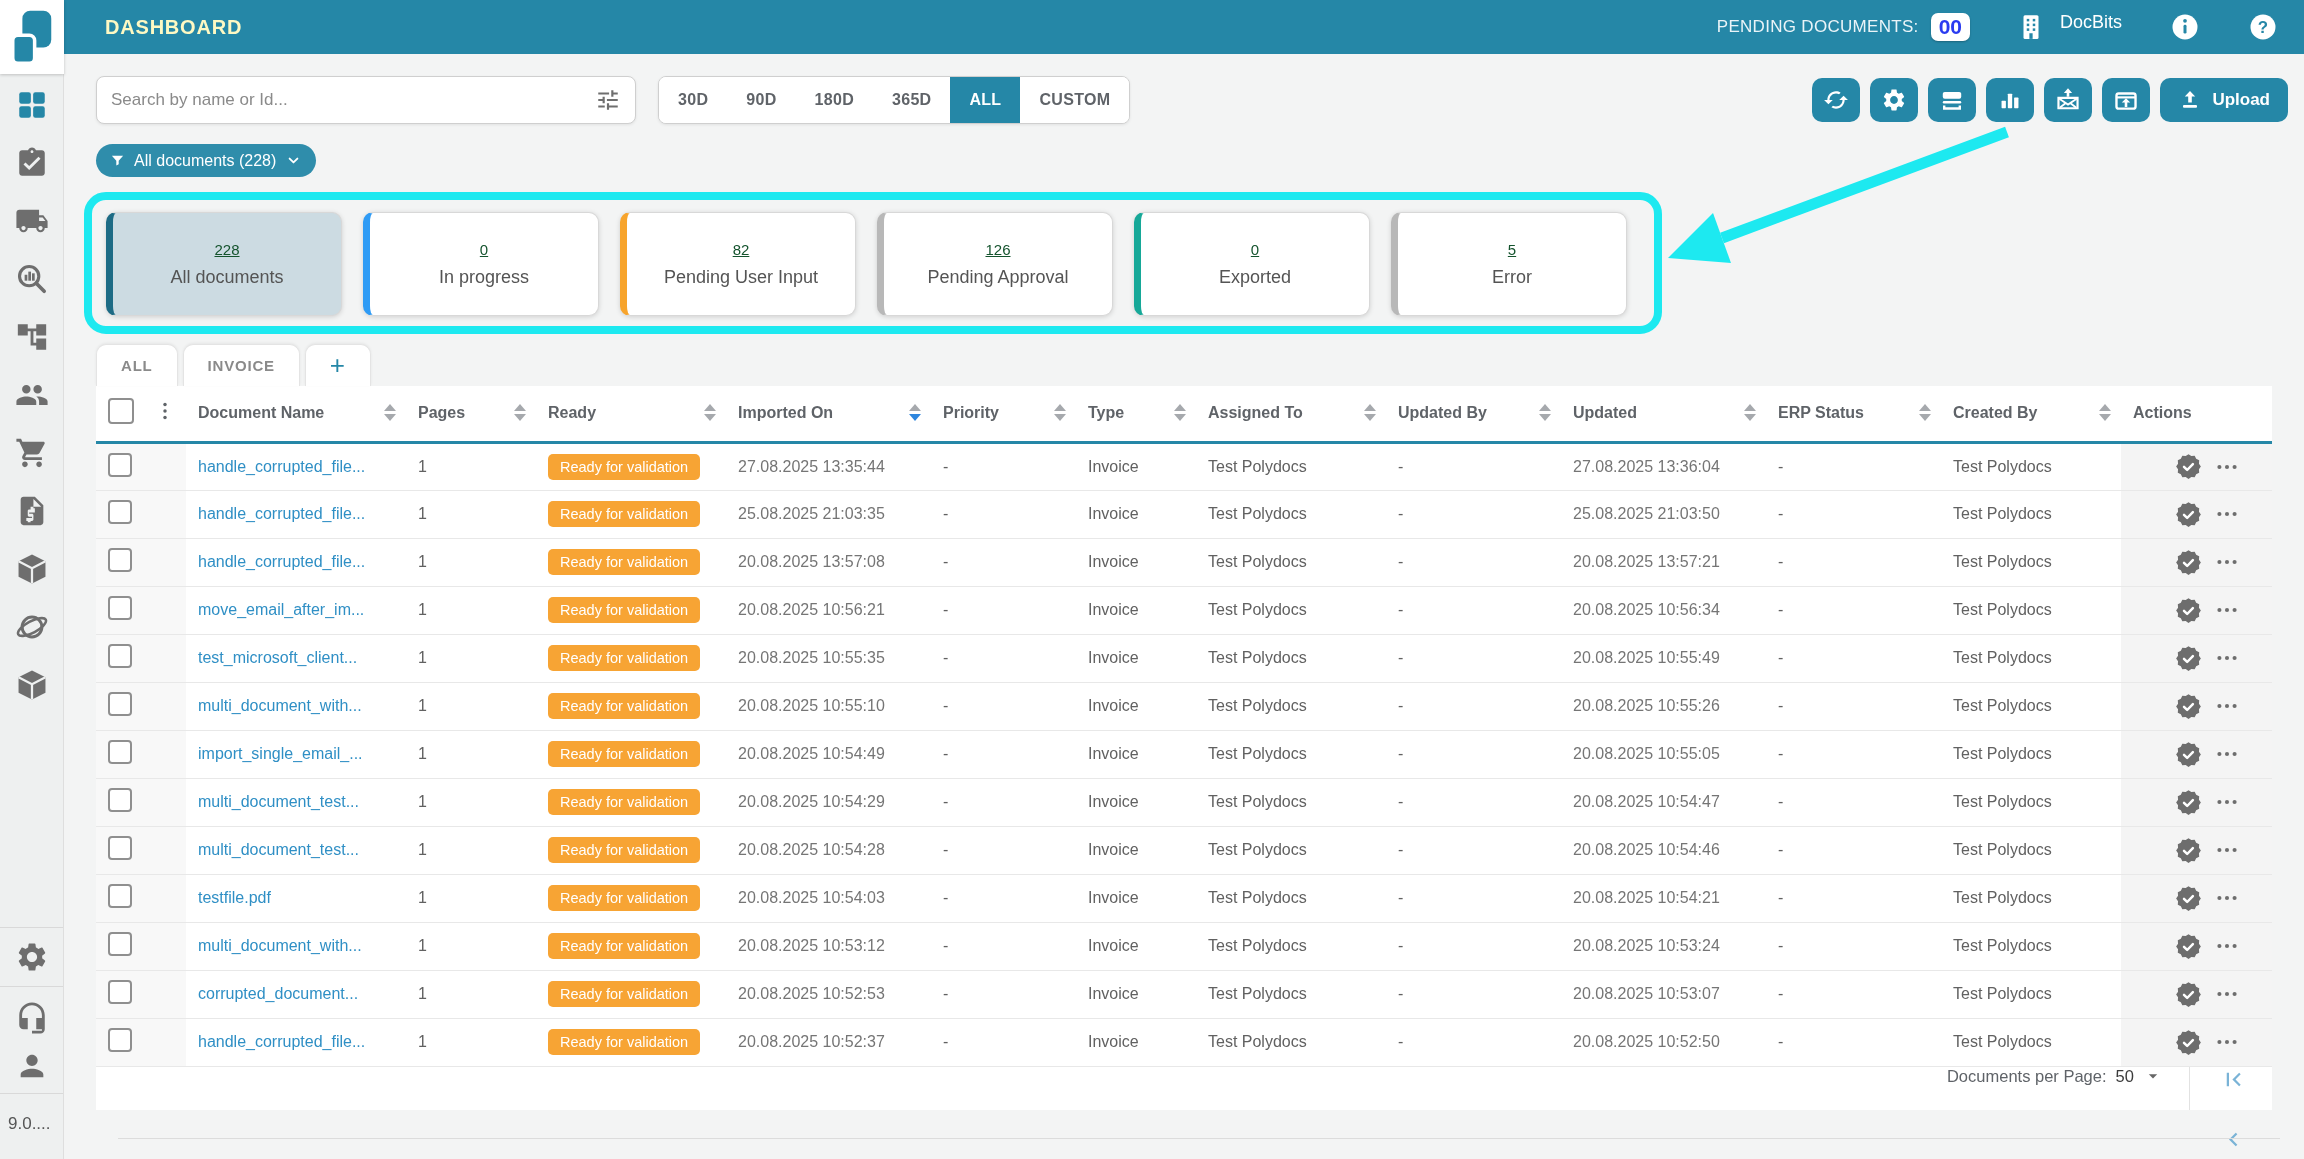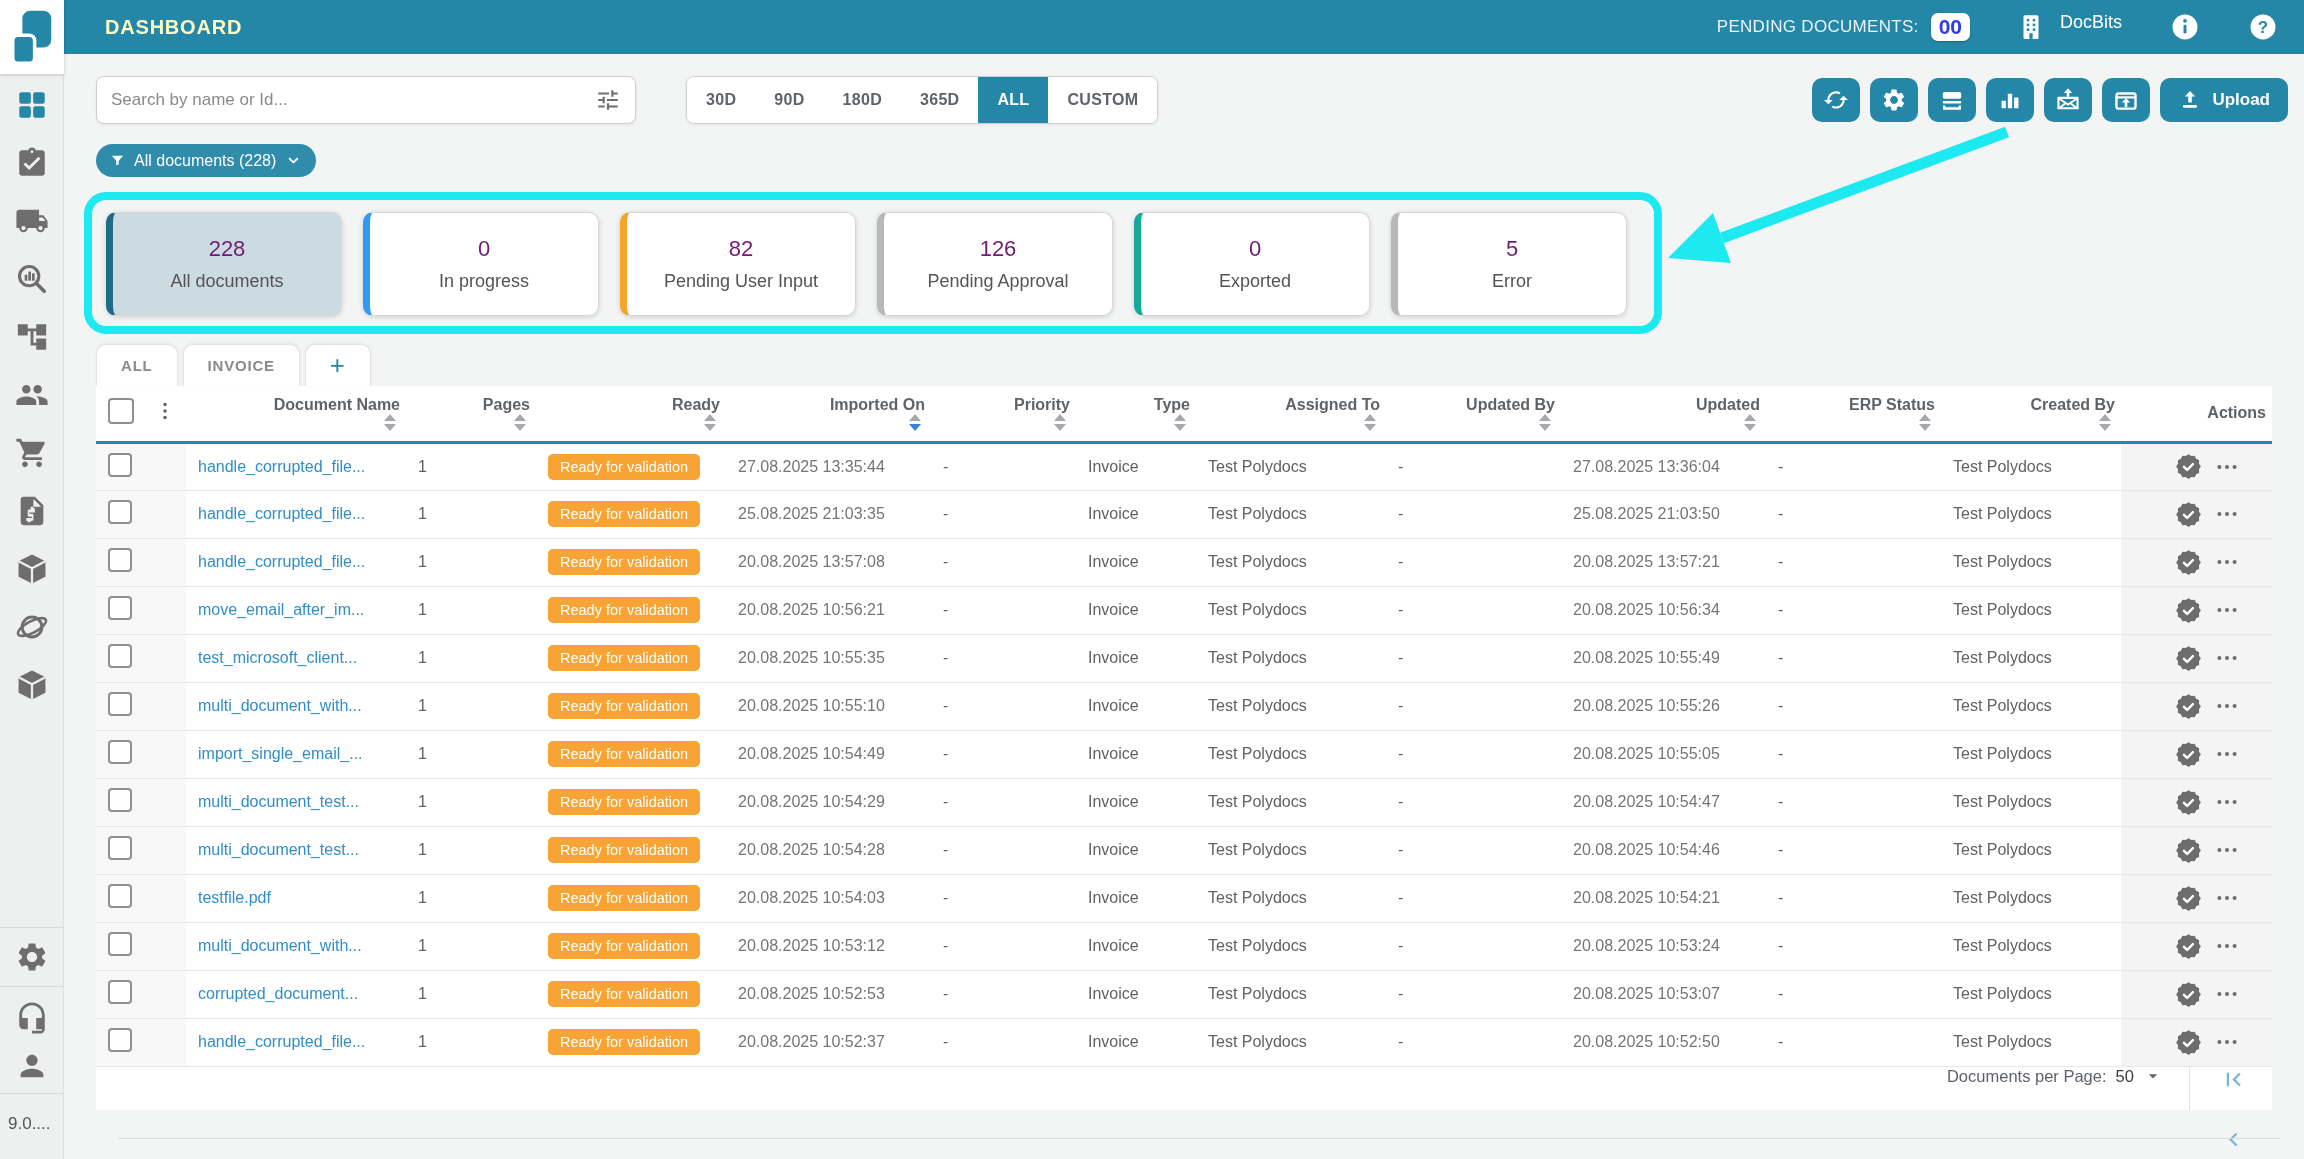--- a/index.html
+++ b/index.html
@@ -35,21 +35,21 @@
   .side-item.active { color:#2587a7; }
   .side-bottom { position:absolute; top:927px; left:0; right:0; }
   .side-sep { height:1px; background:#d9d9d9; margin:0; }
   .side-bottom .side-item { margin:12px auto; }
   .side-bottom .side-item.tall { margin:14px auto 10px; }
   .side-version { font-size:17px; color:#555; padding:20px 0 0 8px; }
 
   
   .content { position:absolute; left:64px; top:54px; width:2240px; height:1105px; }
 
-  .row-top { position:absolute; top:22px; left:32px; right:16px; display:flex; align-items:center;gap:28px; }
+  .row-top { position:absolute; top:22px; left:32px; right:16px; display:flex; align-items:center; }
   .searchbox { width:540px; height:48px; background:#fff; border:1px solid #cfcfcf; border-radius:8px;
                display:flex; align-items:center; padding:0 14px; box-shadow:0 1px 3px rgba(0,0,0,.08); }
   .searchbox input { flex:1; border:none; outline:none; font-size:17px; color:#444; background:transparent;
                      font-family:"Liberation Sans",sans-serif; }
   .searchbox input::placeholder { color:#8a8a8a; }
   .searchbox svg { width:26px; height:26px; color:#6f6f6f; cursor:pointer; }
 
   .segmented { margin-left:22px; height:48px; background:#fff; border:1px solid #cfcfcf; border-radius:8px;
                display:flex; overflow:hidden; box-shadow:0 1px 3px rgba(0,0,0,.08); }
   .seg-btn { border:none; background:#fff; font-family:"Liberation Sans",sans-serif; font-size:16px; font-weight:600;
@@ -70,37 +70,37 @@
   .chip span { font-size:16px; }
 
   
   .highlight-box { position:absolute; left:20px; top:138px; width:1578px; height:142px;
                    border:8px solid var(--cyan); border-radius:22px; z-index:25; pointer-events:none; }
   .cards { position:absolute; top:158px; left:42px; display:flex; gap:21px; }
   .card { width:236px; height:104px; background:#fff; border:1px solid #d8d8d8; border-left:7px solid var(--accent);
           border-radius:10px; box-shadow:0 1px 5px rgba(0,0,0,.15); display:flex; flex-direction:column;
           align-items:center; justify-content:center; gap:9px; cursor:pointer; }
   .card.selected { background:#ccdbe2; }
-  .card-count { font-size:22px; color:#701a75; font-weight:500; }
+  .card-count { font-size:15px; color:#14532d; font-weight:500;text-decoration:underline; }
   .card-label { font-size:18px; color:#545454; }
 
   
   .tabs { position:absolute; top:290px; left:32px; display:flex; gap:5px; z-index:2; }
   .tab { height:42px; min-width:80px; padding:0 24px; background:#fff; border:1px solid #e4e4e4; border-bottom:none;
          border-radius:10px 10px 0 0; display:flex; align-items:center; justify-content:center;
          font-size:15px; font-weight:700; letter-spacing:.8px; color:#8a8a8a; cursor:pointer;
          box-shadow:0 -1px 3px rgba(0,0,0,.06); }
   .tab.add-tab { color:#2587a7; font-size:26px; font-weight:400; min-width:64px; }
 
   
   .tablecard { position:absolute; top:332px; left:32px; width:2176px; background:#fff; z-index:1; }
   table { border-collapse:collapse; table-layout:fixed; width:2176px; }
   thead th { height:56px; text-align:left; font-size:16px; font-weight:700; color:#5f6368;
              border-bottom:3px solid #2587a7; padding:0 6px 0 12px; cursor:pointer; }
-  thead th .th-flex { display:flex; align-items:flex-end;flex-direction:column; }
+  thead th .th-flex { display:flex; align-items:flex-start; }
   .th-label { white-space:nowrap; }
   .sorter { margin-left:auto; display:flex; flex-direction:column; align-items:center; padding-right:4px; cursor:pointer; }
   .tri { width:0; height:0; border-left:6px solid transparent; border-right:6px solid transparent; display:block; }
   .tri.up { border-bottom:7px solid #a6a9ad; margin-bottom:3px; }
   .tri.down { border-top:7px solid #a6a9ad; }
   .tri.down.active { border-top-color:#2e86de; }
   tbody td { height:48px; border-bottom:1px solid #e8e8e8; font-size:16px; color:#616161; padding:0 6px 0 12px;
              white-space:nowrap; overflow:hidden; }
   tbody td.col-check, thead th.col-check { padding-left:12px; }
   tbody td.col-check, tbody td.col-kebab { background:#f8f8f8; }

